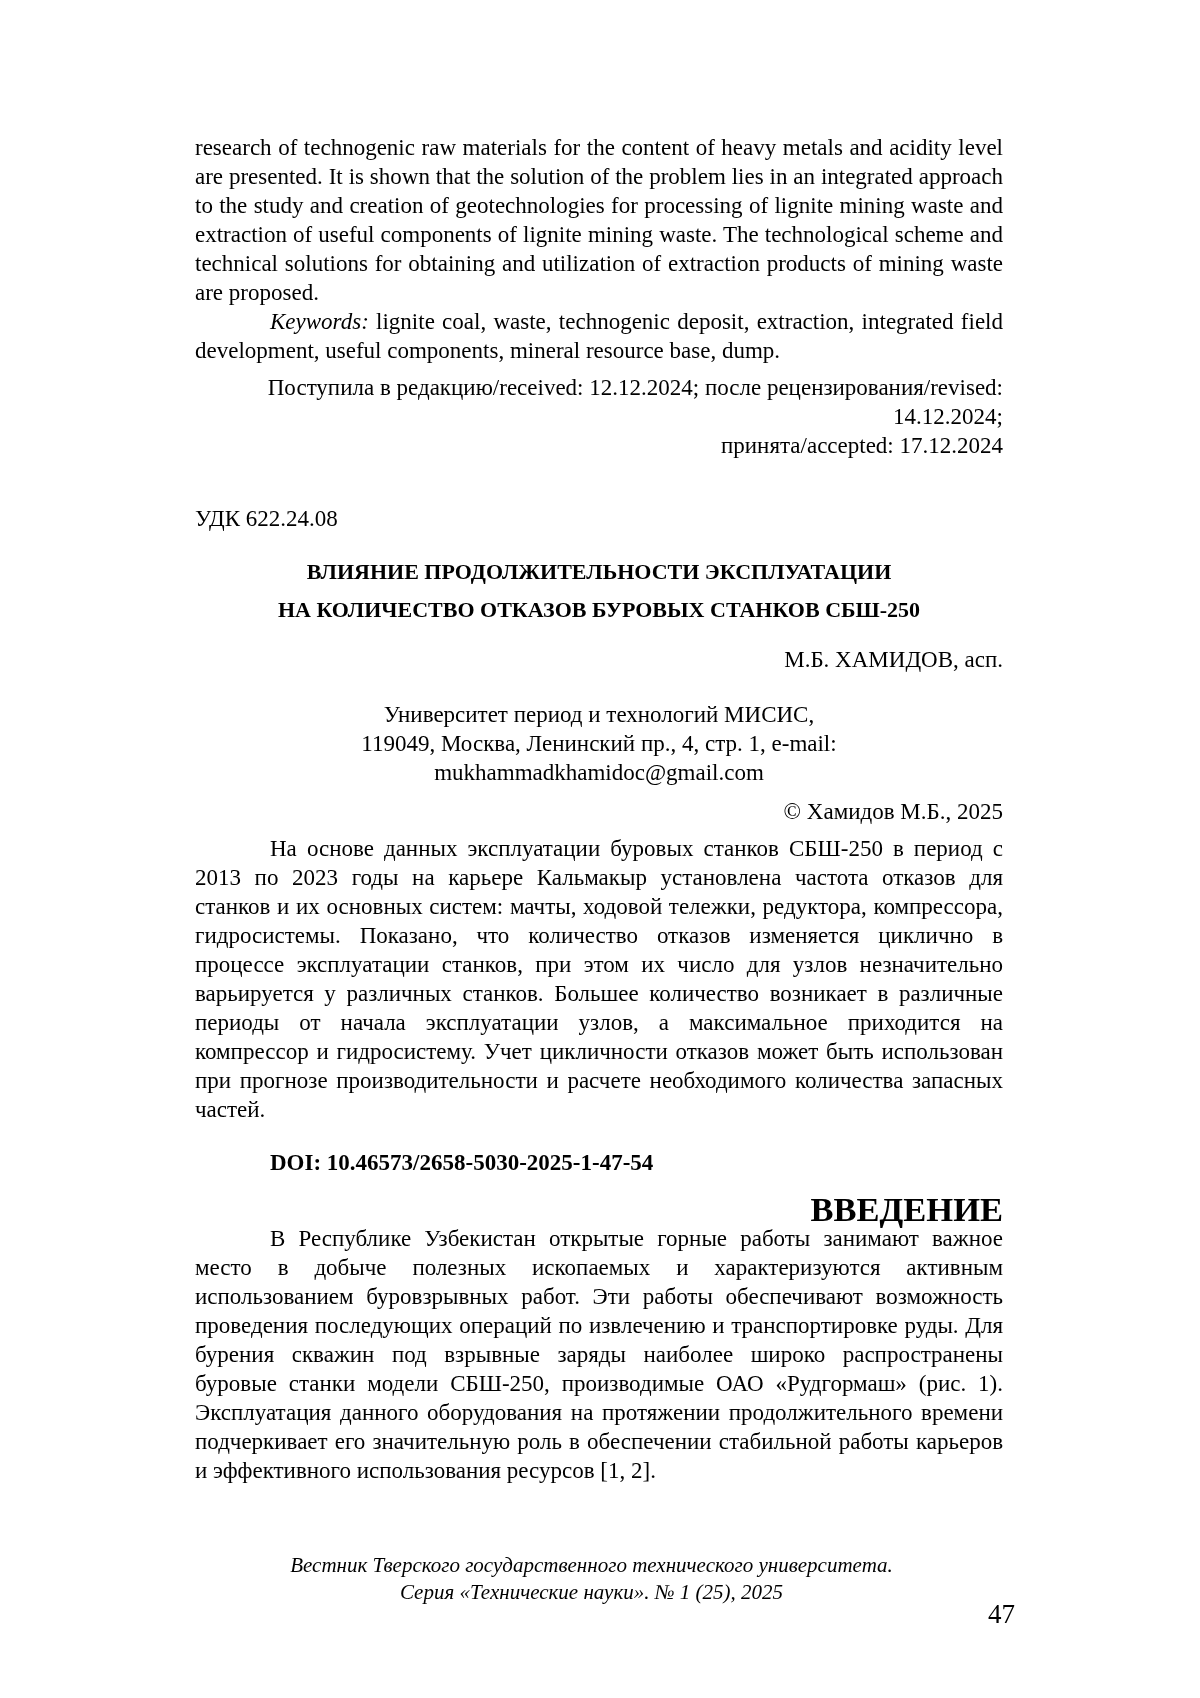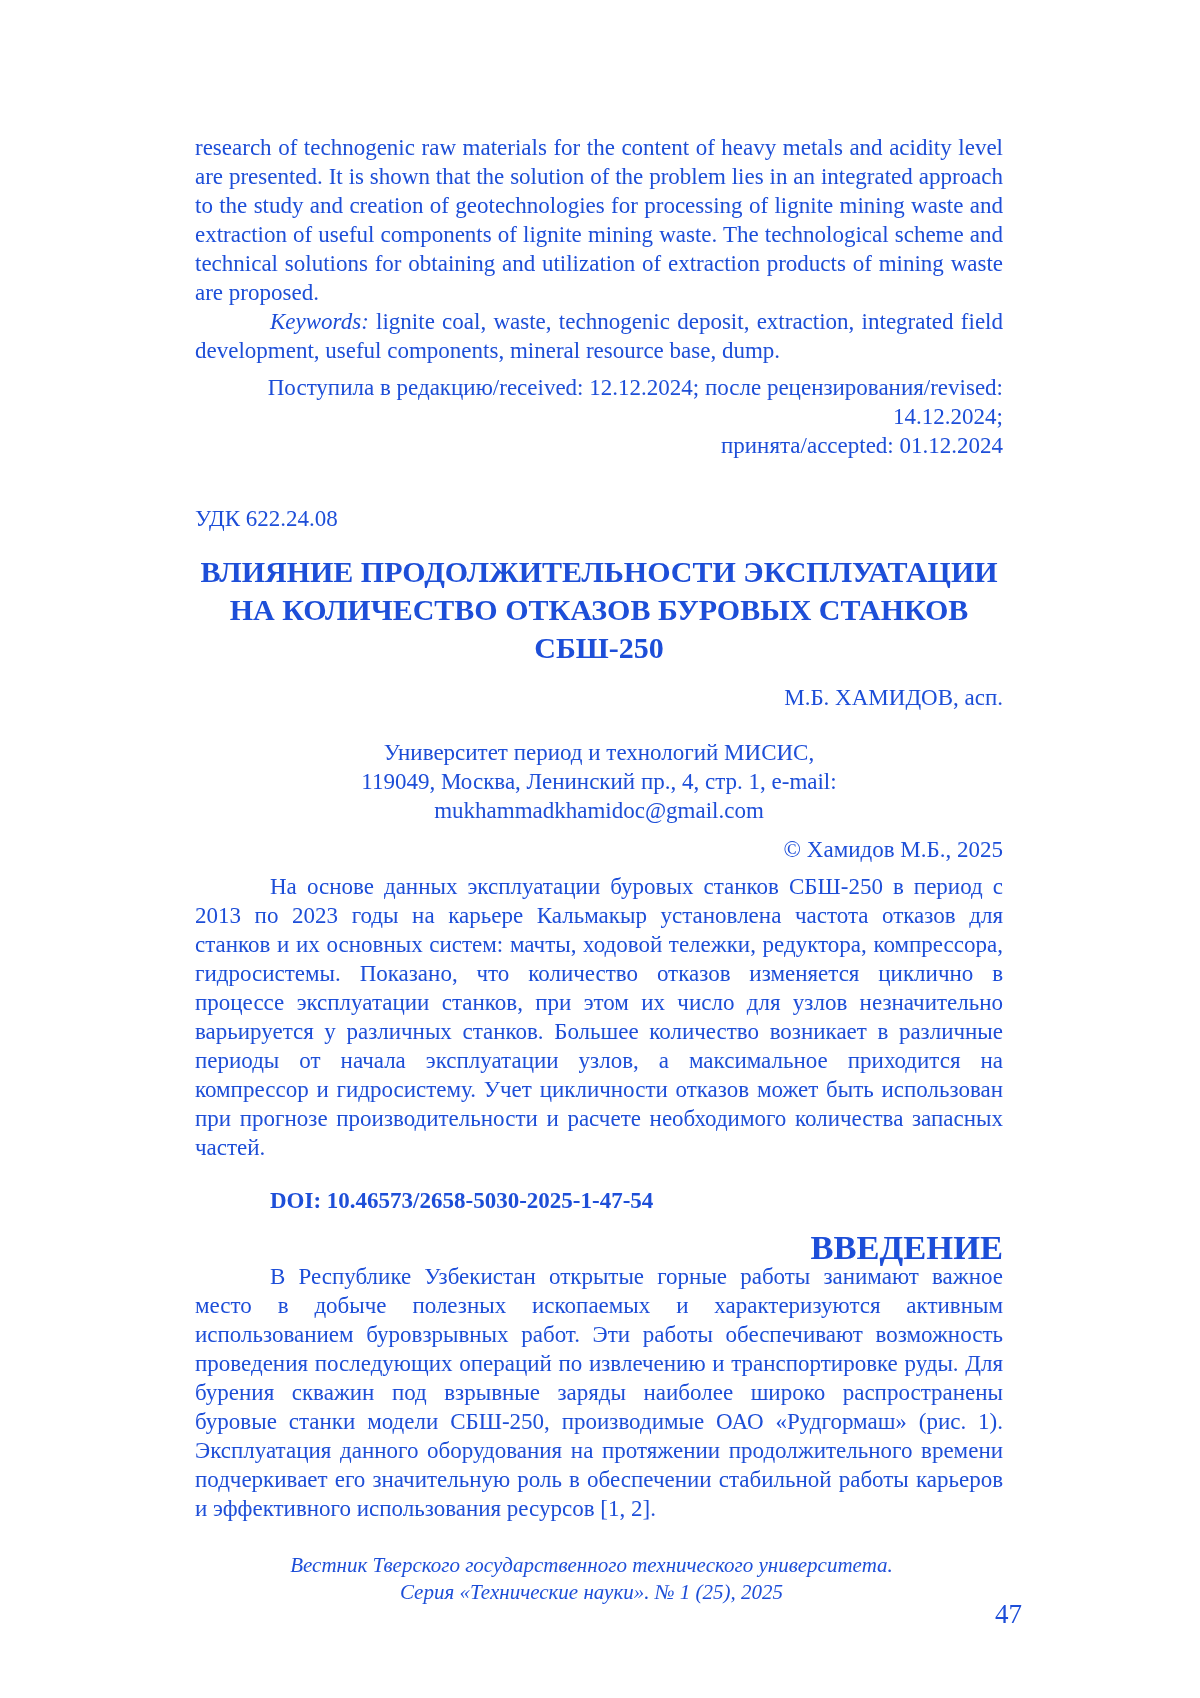--- a/index.html
+++ b/index.html
@@ -3,37 +3,37 @@
 <meta charset="utf-8">
 <style>
   * { margin: 0; padding: 0; box-sizing: border-box; }
   html, body { background: #ffffff; }
   .page {
     position: relative;
     width: 1100px;
     height: 1698px;
     margin: 0 auto;
     background: #ffffff;
-    color: #1d4ed8;
+    color: #000000;
     font-family: "Liberation Serif", "DejaVu Serif", serif;
     font-size: 23px;
     line-height: 29px;
     overflow: hidden;
   }
   .content { padding: 133px 147px 0 145px; }
   .just { text-align: justify; }
   .indent { text-indent: 75px; }
   .italic { font-style: italic; }
   .dates { text-align: right; margin-top: 8px; }
   .udc { margin-top: 44px; }
   .title {
     margin-top: 20px;
     text-align: center;
     font-weight: bold;
-    font-size: 30px;
+    font-size: 22px;
     line-height: 38px;
   }
   .author { margin-top: 16px; text-align: right; }
   .affiliation { margin-top: 26px; text-align: center; }
   .copyright { margin-top: 10px; text-align: right; }
   .abstract-ru { margin-top: 8px; }
   .doi { margin-top: 24px; padding-left: 75px; font-weight: bold; }
   .section-heading { margin-top: 18px; text-align: right; font-weight: bold; }
   .footer {
     position: absolute;
@@ -41,38 +41,38 @@
     right: 147px;
     top: 1552px;
     text-align: center;
     font-style: italic;
     font-size: 21px;
     line-height: 27px;
   }
   .page-number {
     position: absolute;
     top: 1598px;
-    right: 128px;
+    right: 135px;
     font-size: 27px;
     line-height: 32px;
   }
 </style>
 </head>
 <body>
 
 <div class="page">
   <div class="content">
 
     <p class="just">research of technogenic raw materials for the content of heavy metals and acidity level are presented. It is shown that the solution of the problem lies in an integrated approach to the study and creation of geotechnologies for processing of lignite mining waste and extraction of useful components of lignite mining waste. The technological scheme and technical solutions for obtaining and utilization of extraction products of mining waste are proposed.</p>
 
     <p class="just indent"><span class="italic">Keywords:</span> <span>lignite coal, waste, technogenic deposit, extraction, integrated field development, useful components, mineral resource base, dump.</span></p>
 
     <div class="dates">
       <div>Поступила в редакцию/received: 12.12.2024; после рецензирования/revised: 14.12.2024;</div>
-      <div>принята/accepted: 01.12.2024</div>
+      <div>принята/accepted: 17.12.2024</div>
     </div>
 
     <div class="udc">УДК 622.24.08</div>
 
     <h1 class="title">
       <div>ВЛИЯНИЕ ПРОДОЛЖИТЕЛЬНОСТИ ЭКСПЛУАТАЦИИ</div>
       <div>НА КОЛИЧЕСТВО ОТКАЗОВ БУРОВЫХ СТАНКОВ СБШ-250</div>
     </h1>
 
     <div class="author">М.Б. ХАМИДОВ, асп.</div>

